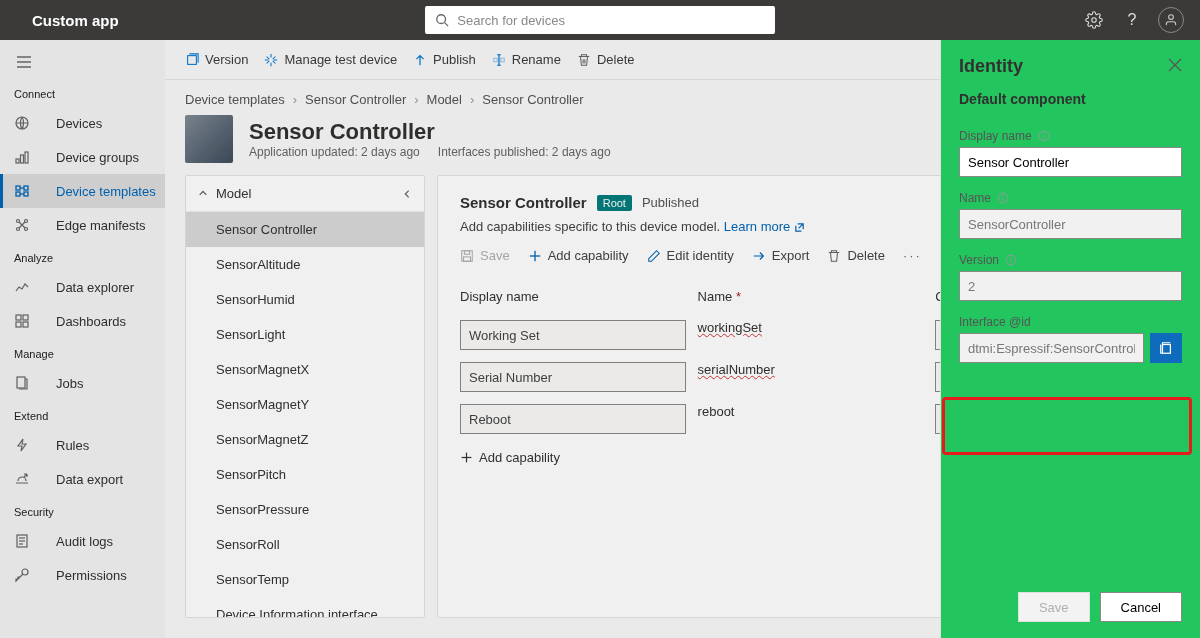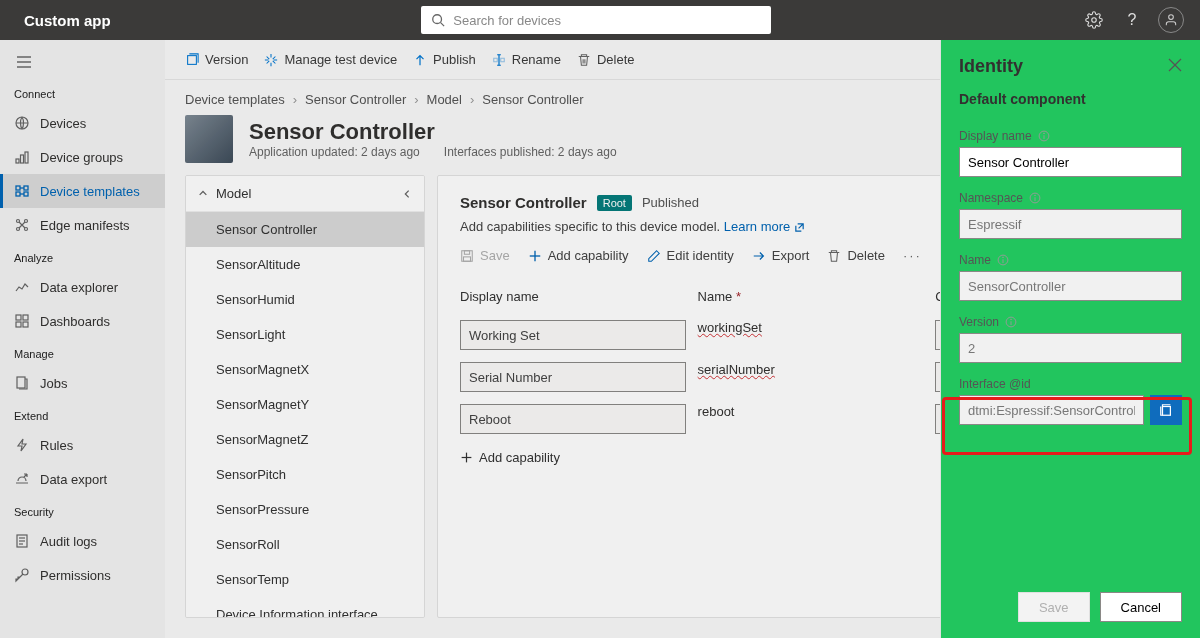--- a/index.html
+++ b/index.html
@@ -1,45 +1,45 @@
 <!DOCTYPE html>
 <html><head>
 <meta charset="utf-8">
 <style>
 *{box-sizing:border-box;margin:0;padding:0;font-family:"Segoe UI",Arial,sans-serif}
 html,body{width:1200px;height:638px;overflow:hidden;background:#f3f3f3;color:#323130;font-size:13px}
 
 .topbar{height:40px;background:#3b3a39;display:flex;align-items:center;color:#fff;padding:0 12px}
-.topbar .app-name{font-size:15px;font-weight:600;margin-left:12px}
+.topbar .app-name{font-size:15px;font-weight:600;margin-left:20px}
 .topbar .search{margin:0 auto;width:350px;height:28px;background:#fff;border-radius:2px;display:flex;align-items:center;padding:0 10px;color:#666}
 .topbar .search svg{margin-right:8px}
 .topbar .right{display:flex;align-items:center;gap:14px;margin-right:4px}
 .topbar .right .ic{display:flex;align-items:center;justify-content:center;width:24px;height:24px;color:#ddd}
 .topbar .right .acct{width:26px;height:26px;border:1px solid #888;border-radius:50%;display:flex;align-items:center;justify-content:center}
 
 .shell{display:flex;height:calc(638px - 40px)}
 .leftnav{width:165px;background:#f3f3f3;border-right:none;padding-top:6px;user-select:none}
 .leftnav .burger{height:32px;display:flex;align-items:center;padding-left:16px;color:#555}
 .leftnav .section{font-size:11px;color:#222;font-weight:400;padding:10px 14px 6px 14px}
-.leftnav .item{height:34px;display:flex;align-items:center;gap:10px;padding-left:14px;color:#323130;cursor:pointer}
+.leftnav .item{height:34px;display:flex;align-items:center;gap:26px;padding-left:14px;color:#323130;cursor:pointer}
 .leftnav .item svg{flex:0 0 16px;color:#666}
 .leftnav .item.active{background:#dbdbdb;color:#0067b8;border-left:3px solid #0067b8;padding-left:11px}
 .leftnav .item.active svg{color:#0067b8}
 
 .content{flex:1;display:flex;flex-direction:column;background:#f9f9f9}
 .cmdbar{height:40px;display:flex;align-items:center;gap:16px;padding:0 20px;border-bottom:1px solid #e6e6e6}
 .cmdbar .cmd{display:flex;align-items:center;gap:6px;color:#3c3c3c;font-size:13px;cursor:pointer}
 .cmdbar .cmd svg{color:#0078d4}
 .cmdbar .cmd.danger svg{color:#666}
 .breadcrumb{display:flex;align-items:center;gap:8px;padding:12px 20px 4px 20px;color:#555;font-size:13px}
 .breadcrumb .sep{color:#999}
 .header{display:flex;align-items:center;gap:16px;padding:4px 20px 12px 20px}
 .header .thumb{width:48px;height:48px;background:linear-gradient(135deg,#7f8b96,#3e4c5a);border-radius:2px}
 .header .ttl{font-size:22px;font-weight:600}
-.header .meta{display:flex;gap:24px;color:#666;font-size:12px;}
+.header .meta{display:flex;gap:18px;color:#666;font-size:12px;}
 .twocol{display:flex;gap:12px;padding:0 20px 20px 20px;flex:1;overflow:hidden}
 
 .tree{width:240px;background:#fff;border:1px solid #e3e3e3;border-radius:2px;overflow:auto}
 .tree .treehdr{display:flex;align-items:center;gap:8px;padding:10px 12px;color:#333;border-bottom:1px solid #eee;font-size:13px}
 .tree .node{padding:10px 14px 10px 30px;color:#333;font-size:13px;cursor:pointer}
 .tree .node.sel{background:#d9d9d9}
 
 .cap{flex:1;background:#fff;border:1px solid #e3e3e3;border-radius:2px;padding:18px 22px;overflow:auto;position:relative}
 .cap .chead{display:flex;align-items:center;gap:10px;margin-bottom:8px}
 .cap .chead .cname{font-size:15px;font-weight:600}
@@ -420,31 +420,20 @@
         <svg width="12" height="12" viewBox="0 0 16 16" fill="none" stroke="#999" stroke-width="1.2">
           <circle cx="8" cy="8" r="6.5"></circle>
           <line x1="8" y1="7" x2="8" y2="12"></line>
           <circle cx="8" cy="4.5" r="0.5" fill="#999"></circle>
         </svg>
       </label>
     <input value="Sensor Controller" style="">
   </div>
   <div class="field">
     <label>
-        <span>Namespace</span>
-        <svg width="12" height="12" viewBox="0 0 16 16" fill="none" stroke="#999" stroke-width="1.2">
-          <circle cx="8" cy="8" r="6.5"></circle>
-          <line x1="8" y1="7" x2="8" y2="12"></line>
-          <circle cx="8" cy="4.5" r="0.5" fill="#999"></circle>
-        </svg>
-      </label>
-    <input disabled="" value="Espressif" style="">
-  </div>
-  <div class="field">
-    <label>
         <span>Name</span>
         <svg width="12" height="12" viewBox="0 0 16 16" fill="none" stroke="#999" stroke-width="1.2">
           <circle cx="8" cy="8" r="6.5"></circle>
           <line x1="8" y1="7" x2="8" y2="12"></line>
           <circle cx="8" cy="4.5" r="0.5" fill="#999"></circle>
         </svg>
       </label>
     <input disabled="" value="SensorController" style="">
   </div>
   <div class="field">

